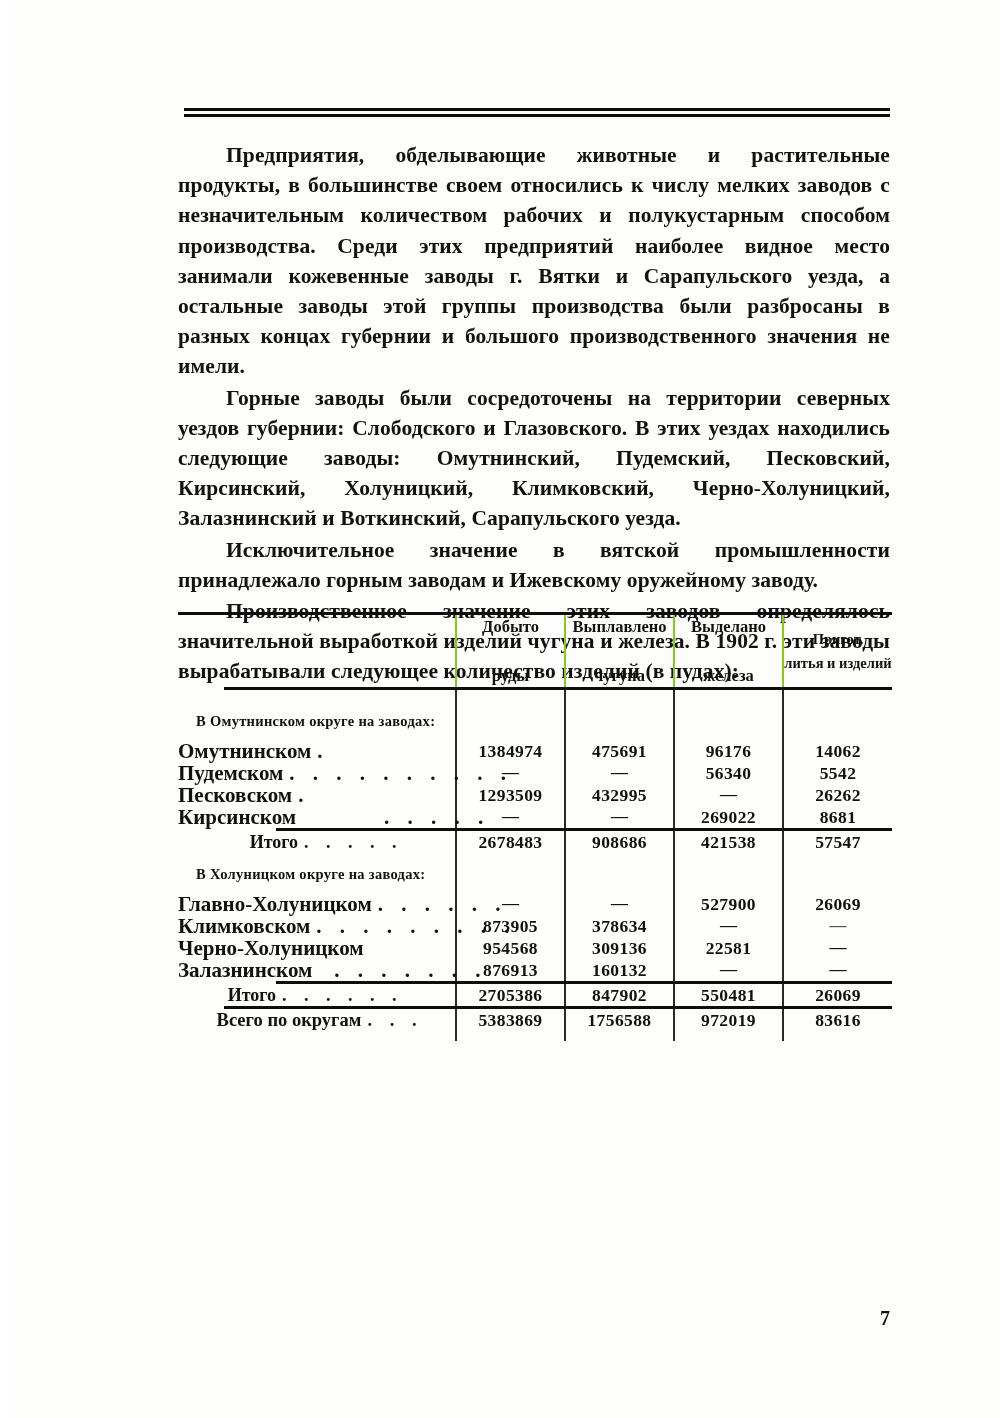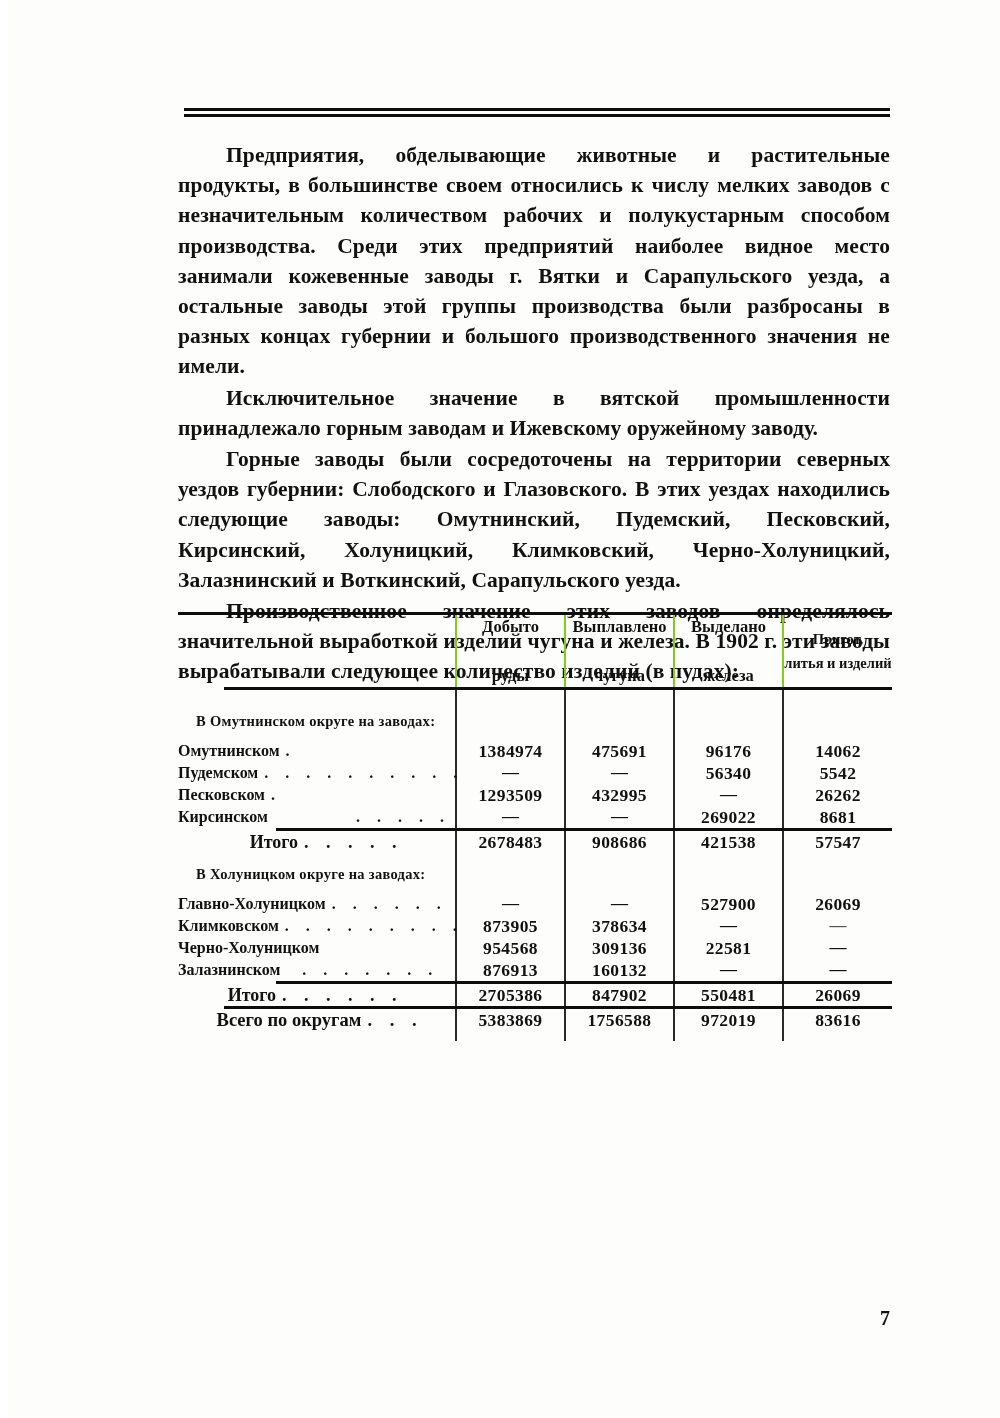--- a/index.html
+++ b/index.html
@@ -102,21 +102,21 @@
   }
   .hdr-blank {
     border: none;
   }
   .hdr-l1 { display:block; }
   .hdr-l2 { display:block; margin-top: 26px; }
   .hdr-cell.tight .hdr-l2 { margin-top: 5px; text-align: center; }
 
   
   .row-label {
-    font-size: 16px;
+    font-size: 21px;
     line-height: 22px;
     font-weight: 700;
     padding: 9px 10px 9px 0px;
     white-space: nowrap;
     position: relative;
   }
   .row-label .lbl { }
   .row-label .dots {
     letter-spacing: 6.5px;
     margin-left: 6px;
@@ -182,22 +182,22 @@
 
 <div class="page">
 
   <div class="top-rule">
     <div class="r1"></div>
     <div class="r2"></div>
   </div>
 
   <div class="text-block">
     <p class="para">Предприятия, обделывающие животные и растительные продукты, в большинстве своем относились к числу мелких заводов с незначительным количеством рабочих и полукустарным способом производства. Среди этих предприятий наиболее видное место занимали кожевенные заводы г. Вятки и Сарапульского уезда, а остальные заводы этой группы производства были разбросаны в разных концах губернии и большого производственного значения не имели.</p>
+    <p class="para">Горные заводы были сосредоточены на территории северных уездов губернии: Слободского и Глазовского. В этих уездах находились следующие заводы: Омутнинский, Пудемский, Песковский, Кирсинский, Холуницкий, Климковский, Черно-Холуницкий, Залазнинский и Воткинский, Сарапульского уезда.</p>
     <p class="para">Исключительное значение в вятской промышленности принадлежало горным заводам и Ижевскому оружейному заводу.</p>
-    <p class="para">Горные заводы были сосредоточены на территории северных уездов губернии: Слободского и Глазовского. В этих уездах находились следующие заводы: Омутнинский, Пудемский, Песковский, Кирсинский, Холуницкий, Климковский, Черно-Холуницкий, Залазнинский и Воткинский, Сарапульского уезда.</p>
     <p class="para">Производственное значение этих заводов определялось значительной выработкой изделий чугуна и железа. В 1902 г. эти заводы вырабатывали следующее количество изделий (в пудах):</p>
   </div>
 
   <div class="table-wrap">
     <div class="rule-heavy"></div>
 
     <table class="maintable">
       <colgroup>
         <col class="c-label">
         <col class="c-num">

